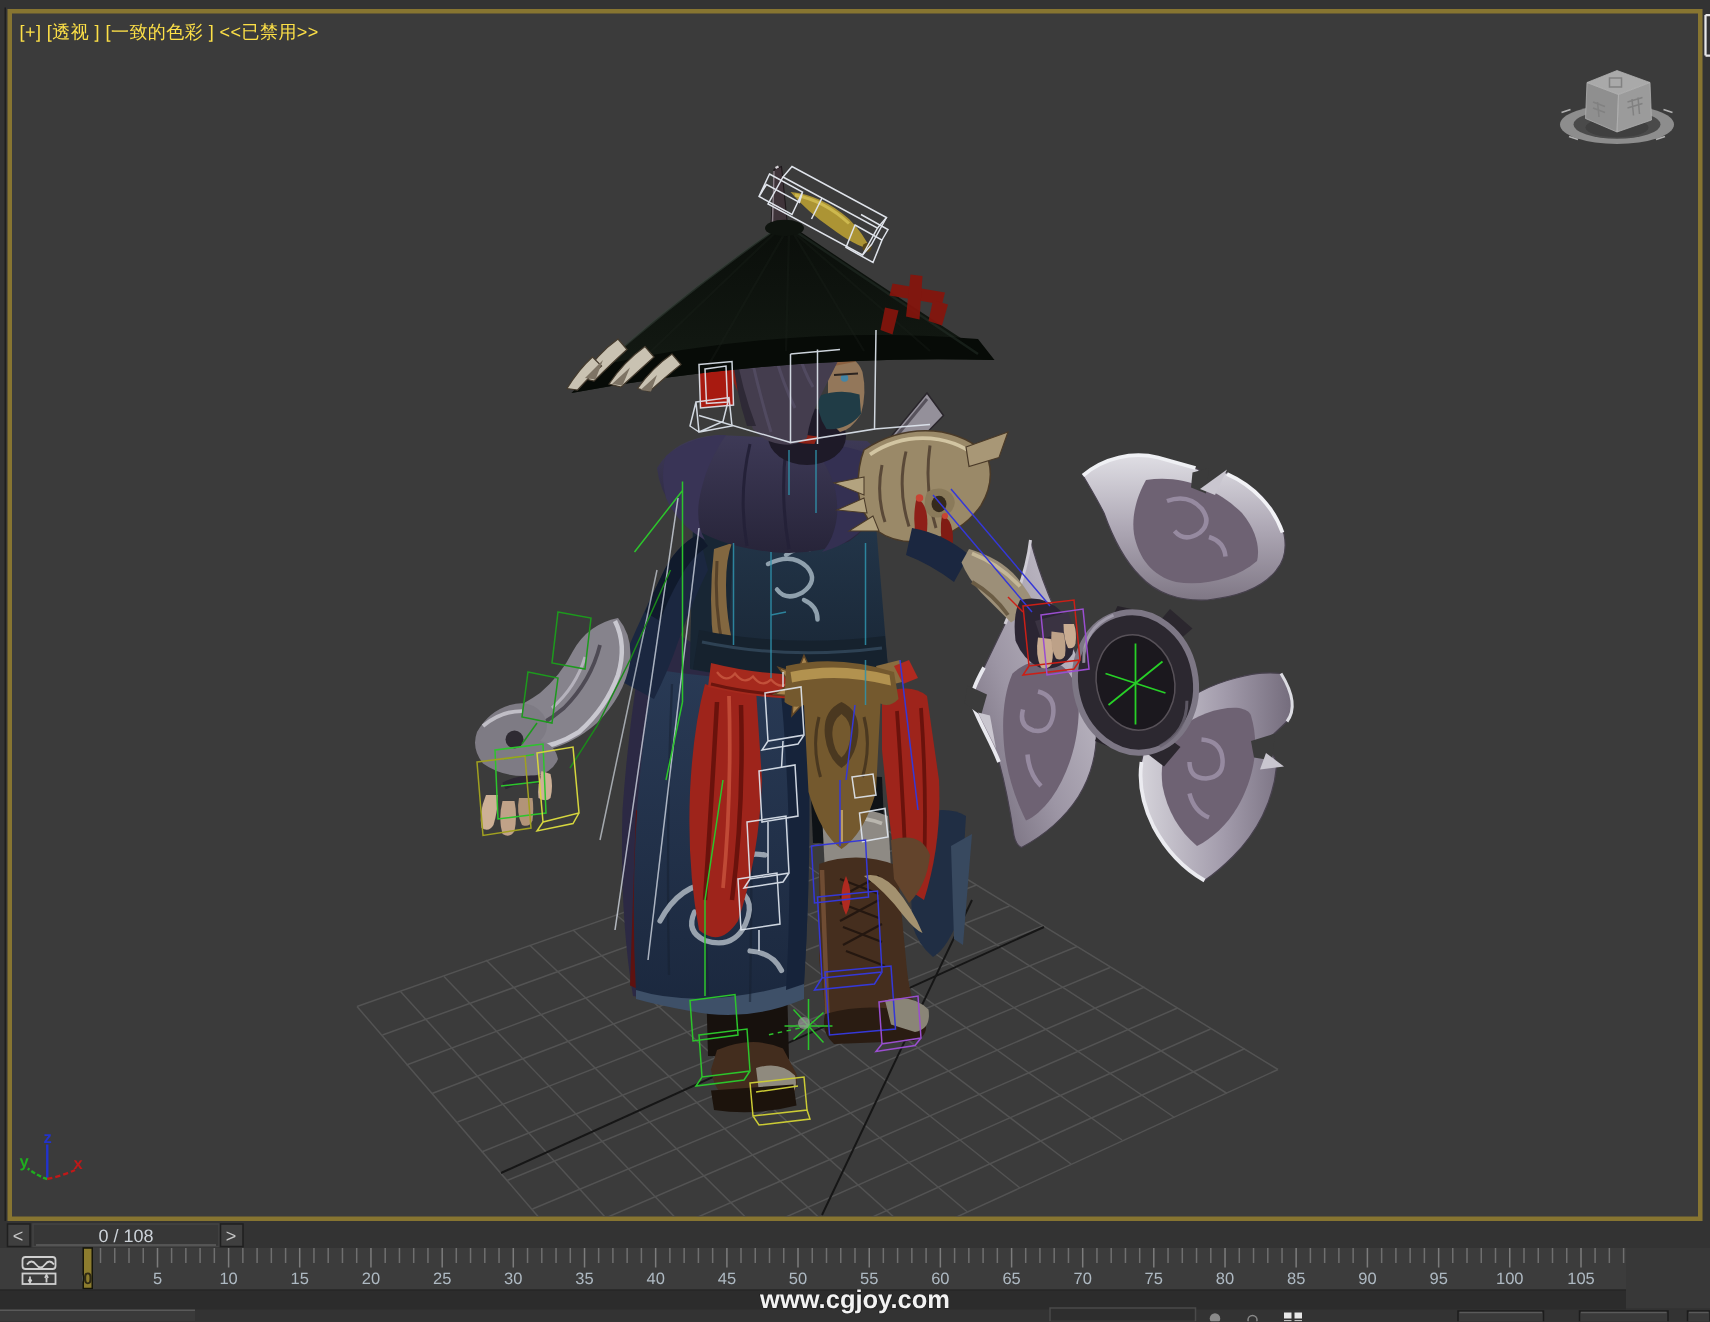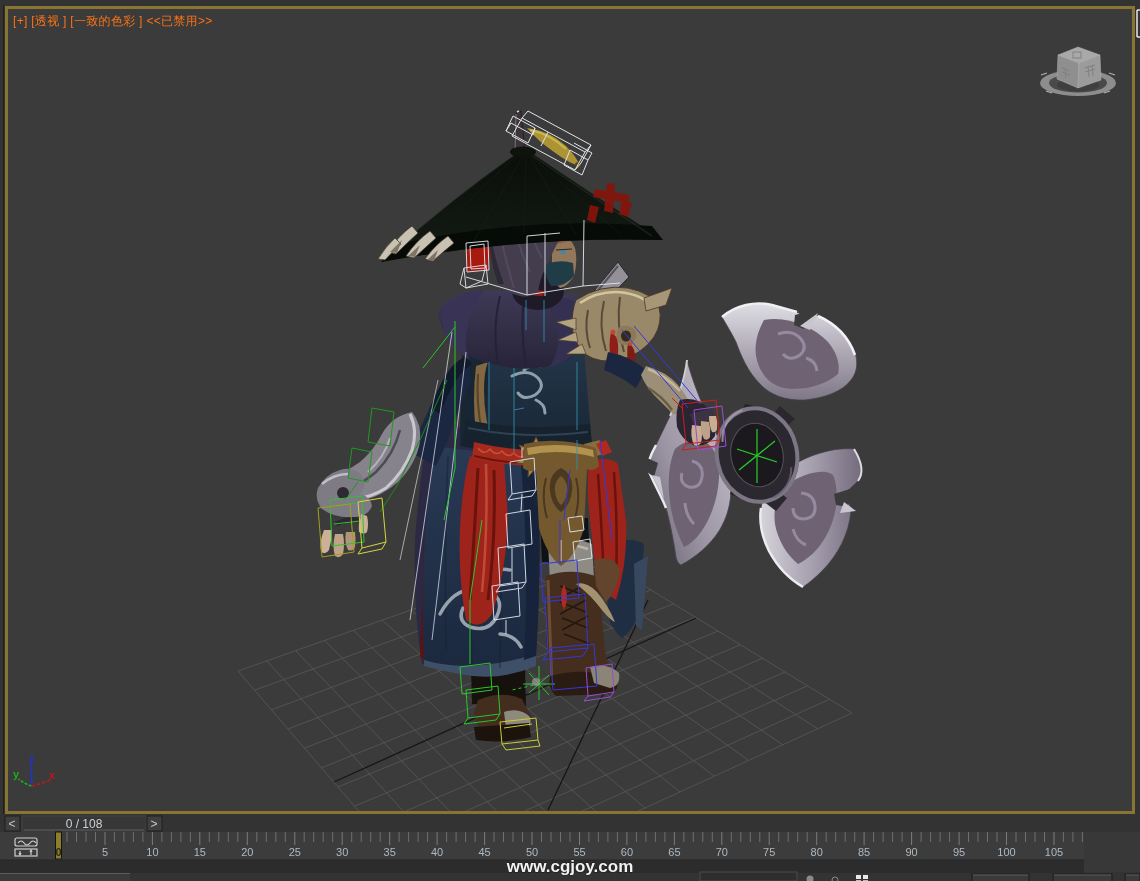--- a/index.html
+++ b/index.html
@@ -1,19 +1,19 @@
 <!DOCTYPE html>
 <html><head>
 <meta charset="utf-8">
 <style>
 html,body{margin:0;padding:0;}
 body{width:1140px;height:881px;background:#333333;position:relative;overflow:hidden;font-family:"Liberation Sans",sans-serif;}
 #leftline{position:absolute;left:3px;top:5px;width:1px;height:809px;background:#1e1e1e;}
 #frame{position:absolute;left:5px;top:6px;width:1124px;height:802px;background:#3b3b3b;border:3px solid #877531;box-sizing:content-box;}
-#vplabel{position:absolute;left:13px;top:13px;font-size:12px;color:#f97316;letter-spacing:0.3px;}
+#vplabel{position:absolute;left:13px;top:13px;font-size:12px;color:#fde047;letter-spacing:0.3px;}
 #vpsvg{position:absolute;left:8px;top:9px;}
 #botsvg{position:absolute;left:0px;top:814px;}
 #tr{position:absolute;left:1136px;top:9px;}
 </style>
 </head>
 <body>
 <div id="leftline"></div>
 <div id="frame"></div>
 <svg id="vpsvg" width="1124" height="802" viewBox="8 9 1124 802">
 <g stroke="#535353" stroke-width="1" fill="none">

